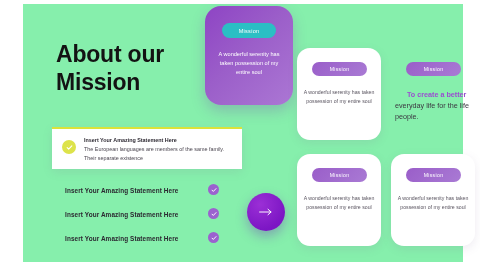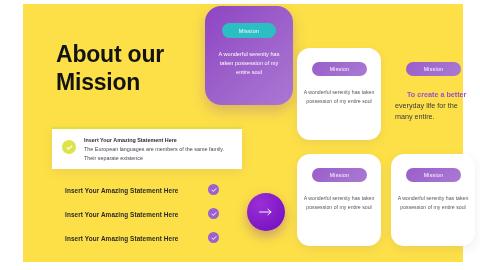--- a/index.html
+++ b/index.html
@@ -4,21 +4,21 @@
 <style>
   html,body{margin:0;padding:0;}
   body{
     width:480px;height:270px;overflow:hidden;
     background:#ffffff;
     font-family:"Liberation Sans", sans-serif;
     -webkit-font-smoothing:antialiased;
   }
   .slide{
     position:absolute;left:23px;top:4px;width:440px;height:258px;
-    background:#fde047;
+    background:#86efac;
   }
   
   .title{
     position:absolute;left:33px;top:36px;width:160px;
     font-size:23px;line-height:28px;font-weight:bold;color:#131313;
     letter-spacing:-0.2px;
   }
   
   .hero-card{
     position:absolute;left:182px;top:2px;width:88px;height:99px;
@@ -130,21 +130,21 @@
   </div>
 
   <div class="mcard c3">
     <div class="m-pill">Mission</div>
     <div class="m-text">A wonderful serenity has taken possession of my entire soul</div>
   </div>
 
   <div class="block">
     <div class="m-pill">Mission</div>
     <div class="block-head">To create a better</div>
-    <div class="block-body">everyday life for the many entire.</div>
+    <div class="block-body">everyday life for the life people.</div>
   </div>
 
   <div class="stmt-card">
     <div class="stmt-check">
       <svg viewBox="0 0 12 12" aria-hidden="true">
           <path d="M2 6.3 L4.6 8.9 L10 3.2" fill="none" stroke="#ffffff" stroke-width="1.9" stroke-linecap="round" stroke-linejoin="round"></path>
         </svg>
     </div>
     <div class="stmt-lines">
       <div class="stmt-l1">Insert Your Amazing Statement Here</div>

